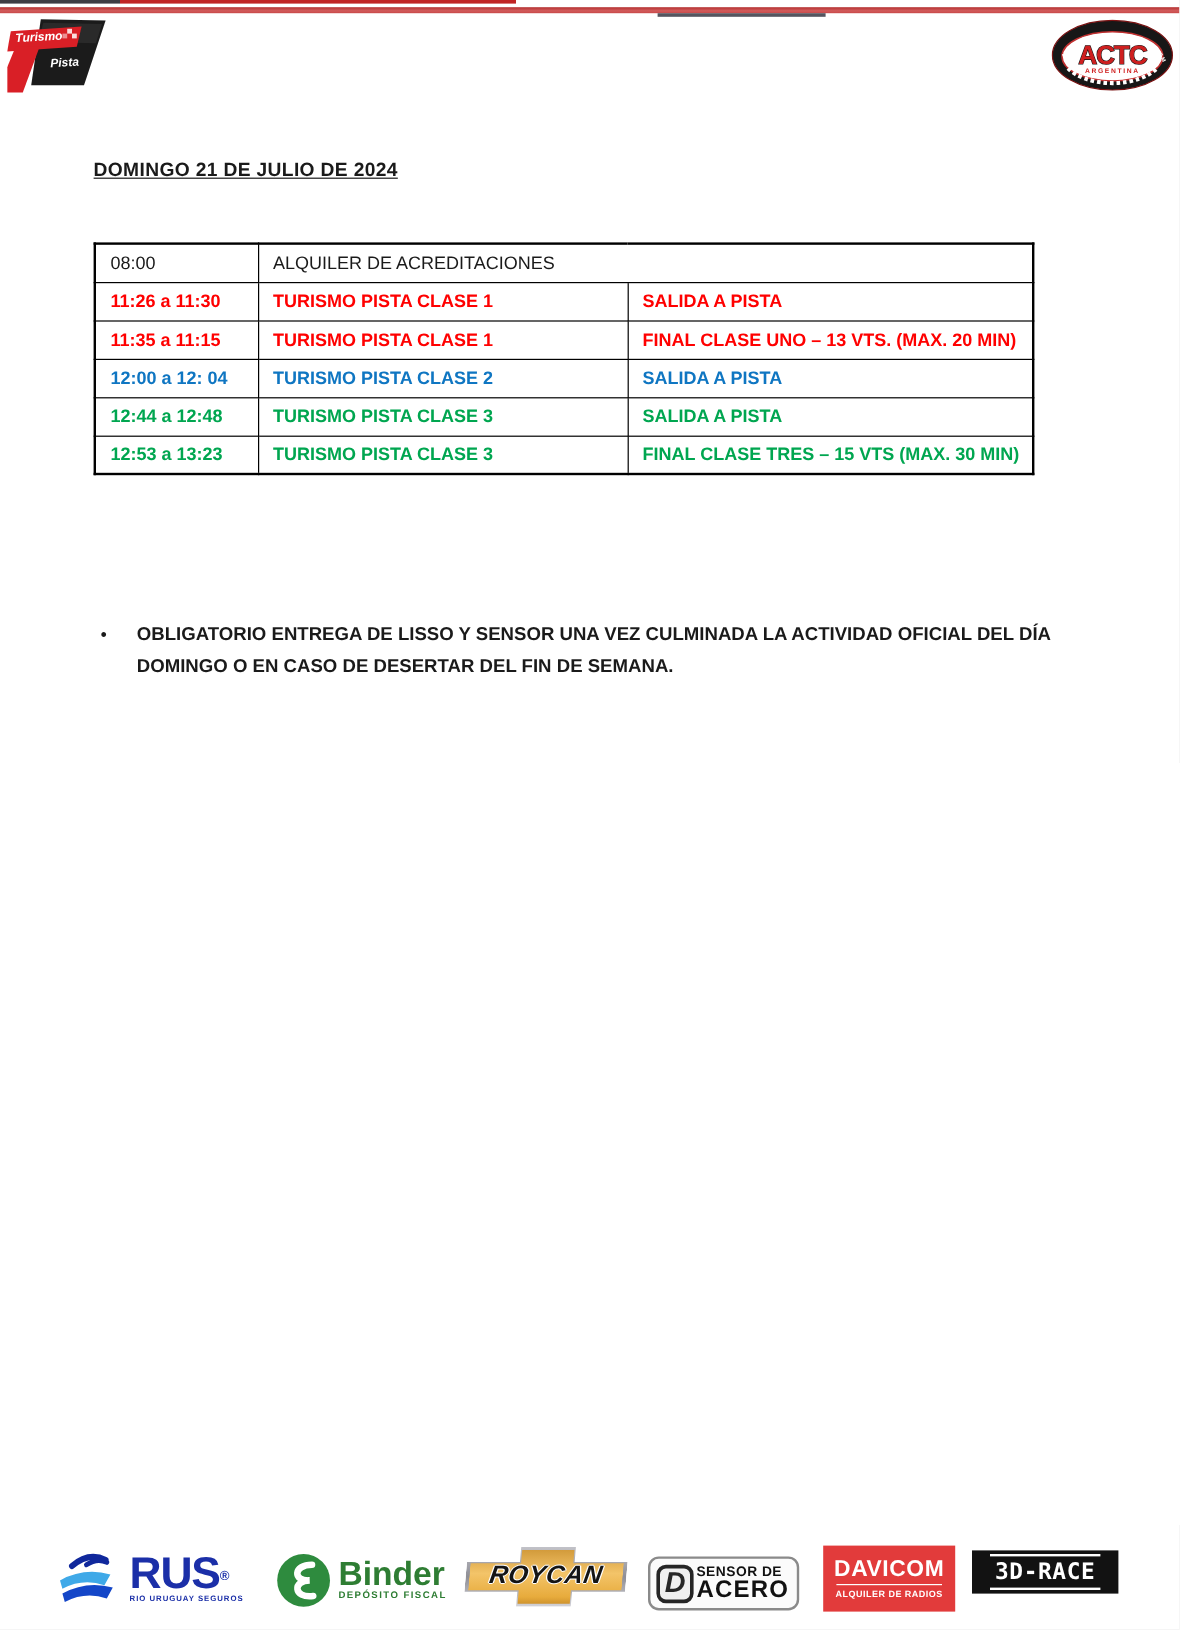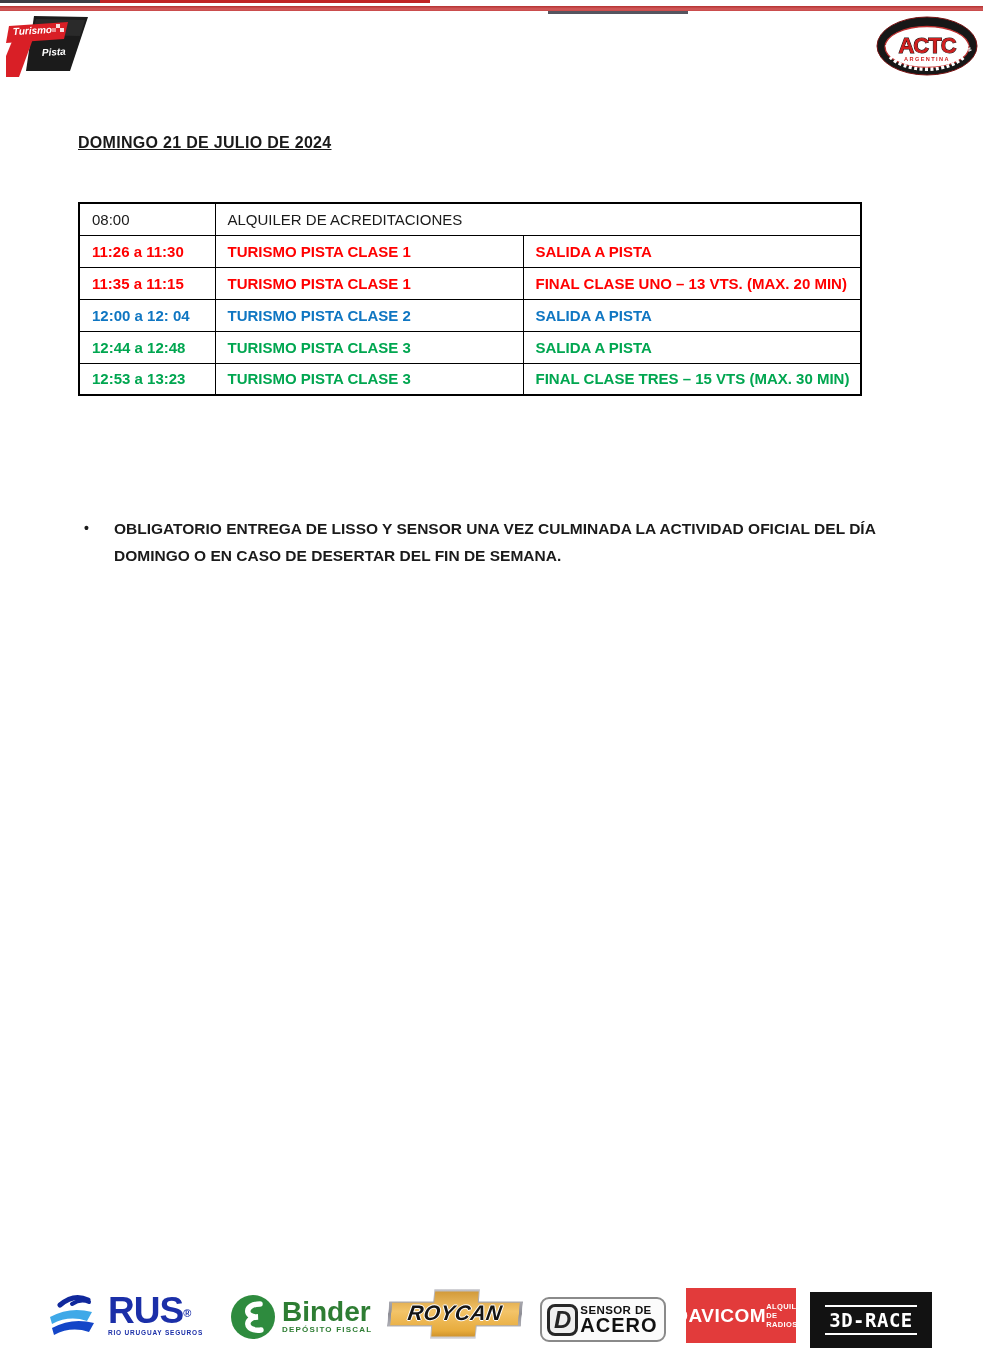--- a/index.html
+++ b/index.html
@@ -64,27 +64,27 @@
   .tubos { left:540px; top:1297px; width:126px; height:45px; background:#fbfbfb; border:2px solid #8a8a8a;
            border-radius:9px; display:flex; align-items:center; padding:2px 5px; }
   .tubos .dglyph { border:3px solid #262626; border-radius:8px; font-size:24px; line-height:26px;
            font-weight:900; font-style:italic; color:#262626; padding:0 4px; background:#efefef; }
   .tubos .stack { margin-left:2px; color:#111; }
   .tubos .l1 { font-size:11.5px; font-weight:900; letter-spacing:0.4px; line-height:12px; }
   .tubos .l2 { font-size:20px; font-weight:900; letter-spacing:1px; line-height:19px; }
 
   
   .davicom { left:686px; top:1288px; width:110px; height:55px; background:#e23b3b; color:#fff;
-             display:flex; flex-direction:row; align-items:center; justify-content:center; }
+             display:flex; flex-direction:column; align-items:center; justify-content:center; }
   .davicom .word { font-size:19px; font-weight:900; letter-spacing:0.5px; line-height:20px; }
   .davicom .rule { width:88px; height:1px; background:#ffffff; margin:2px 0 3px; }
   .davicom .tag  { font-size:7.5px; font-weight:bold; letter-spacing:0.4px; }
 
   
-  .race3d { left:810px; top:1292px; width:122px; height:56px; background:#121212;
+  .race3d { left:810px; top:1292px; width:122px; height:36px; background:#121212;
             display:flex; align-items:center; justify-content:center; }
   .race3d .frame { border-top:2px solid #fff; border-bottom:2px solid #fff; padding:2px 4px; }
   .race3d .word  { font-family:"DejaVu Sans Mono", monospace; font-size:19px; font-weight:bold;
                    color:#fff; letter-spacing:0.5px; }
 </style>
 </head>
 <body>
 
 <div class="page">
 

